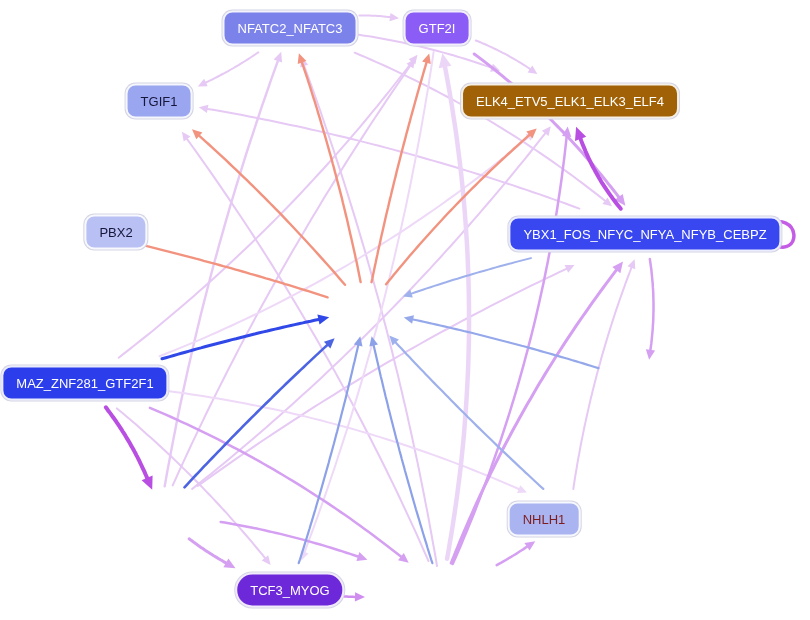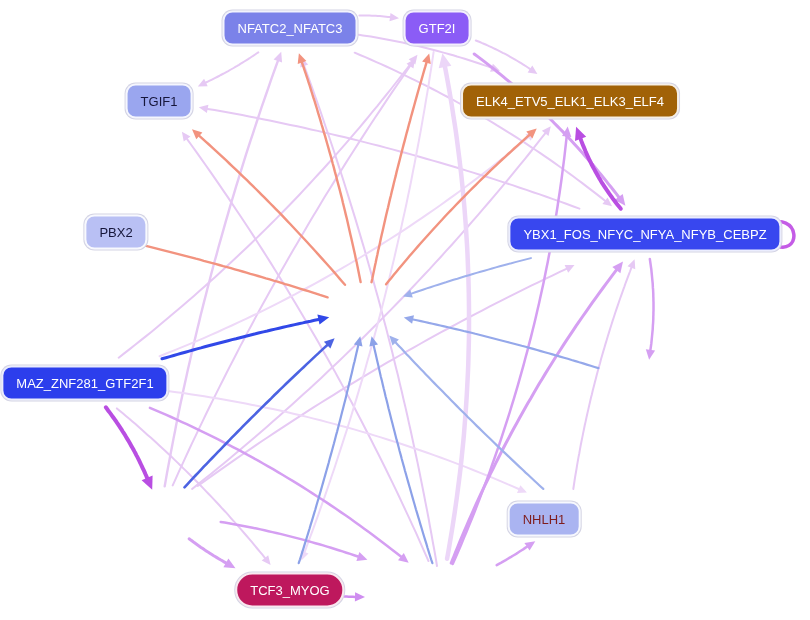--- a/index.html
+++ b/index.html
@@ -114,14 +114,14 @@
     </svg>
 
 <div class="node" style="left: 290px; top: 28px; background: rgb(123, 130, 233); color: rgb(255, 255, 255);"><span>NFATC2_NFATC3</span></div>
     <div class="node" style="left: 437px; top: 28px; background: #8b5cf6; color: rgb(255, 255, 255);"><span>GTF2I</span></div>
     <div class="node" style="left: 159px; top: 101px; background: rgb(154, 166, 239); color: rgb(22, 22, 58);"><span>TGIF1</span></div>
     <div class="node" style="left: 570px; top: 101px; background: #a16207; color: rgb(255, 255, 255);"><span>ELK4_ETV5_ELK1_ELK3_ELF4</span></div>
     <div class="node" style="left: 86px; top: 232px; background: rgb(185, 192, 244); color: rgb(22, 22, 58); margin-left: 30px;"><span>PBX2</span></div>
     <div class="node" style="left: 645px; top: 234px; background: rgb(56, 71, 239); color: rgb(255, 255, 255);"><span>YBX1_FOS_NFYC_NFYA_NFYB_CEBPZ</span></div>
     <div class="node" style="left: 85px; top: 383px; background: rgb(44, 62, 236); color: rgb(255, 255, 255);"><span>MAZ_ZNF281_GTF2F1</span></div>
     <div class="node" style="left: 544px; top: 513px; background: rgb(170, 180, 241); color: #7f1d1d; margin-top: 6px;"><span>NHLH1</span></div>
-    <div class="node" style="left: 290px; top: 590px; background: #be185d; color: rgb(255, 255, 255); border-radius: 17px;"><span>TCF3_MYOG</span></div>
+    <div class="node" style="left: 290px; top: 590px; background: #6d28d9; color: rgb(255, 255, 255); border-radius: 17px;"><span>TCF3_MYOG</span></div>
   </div>
 
 </body></html>

